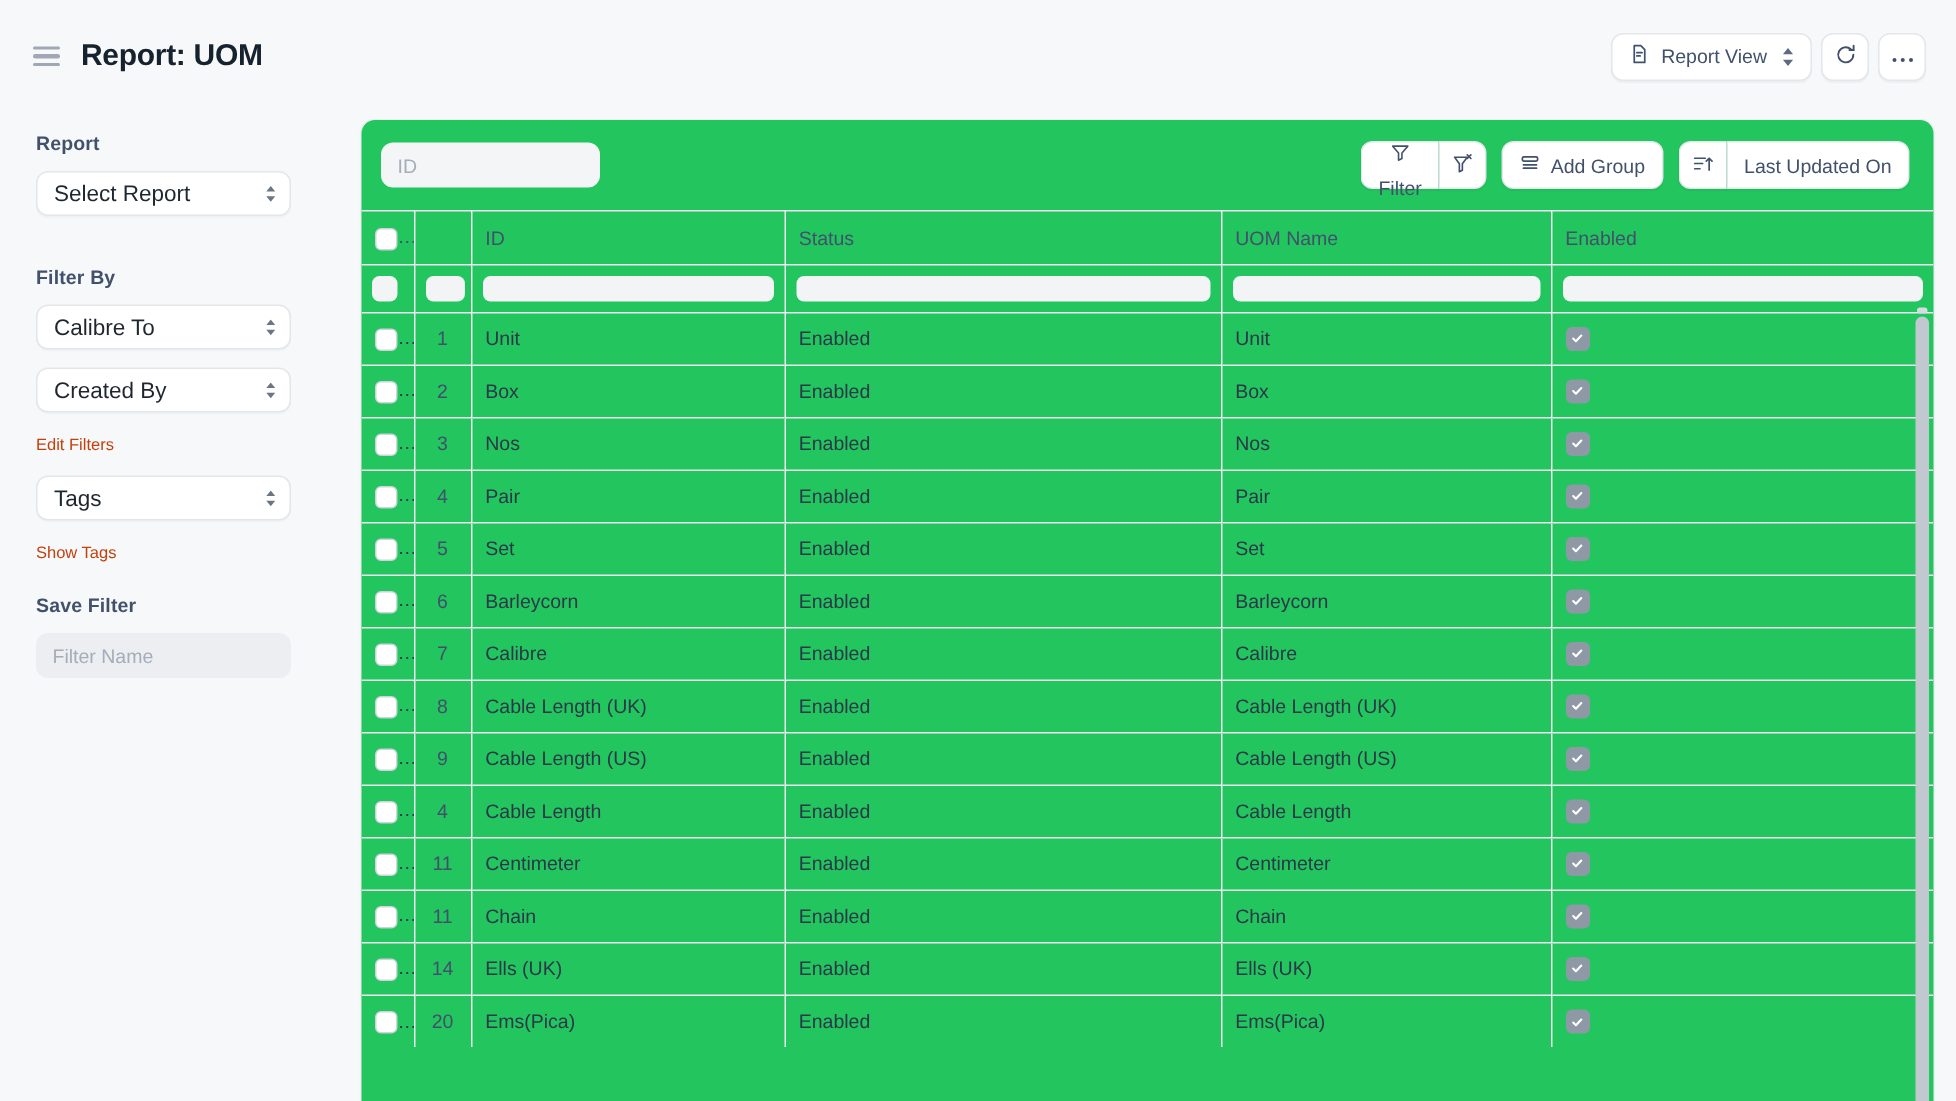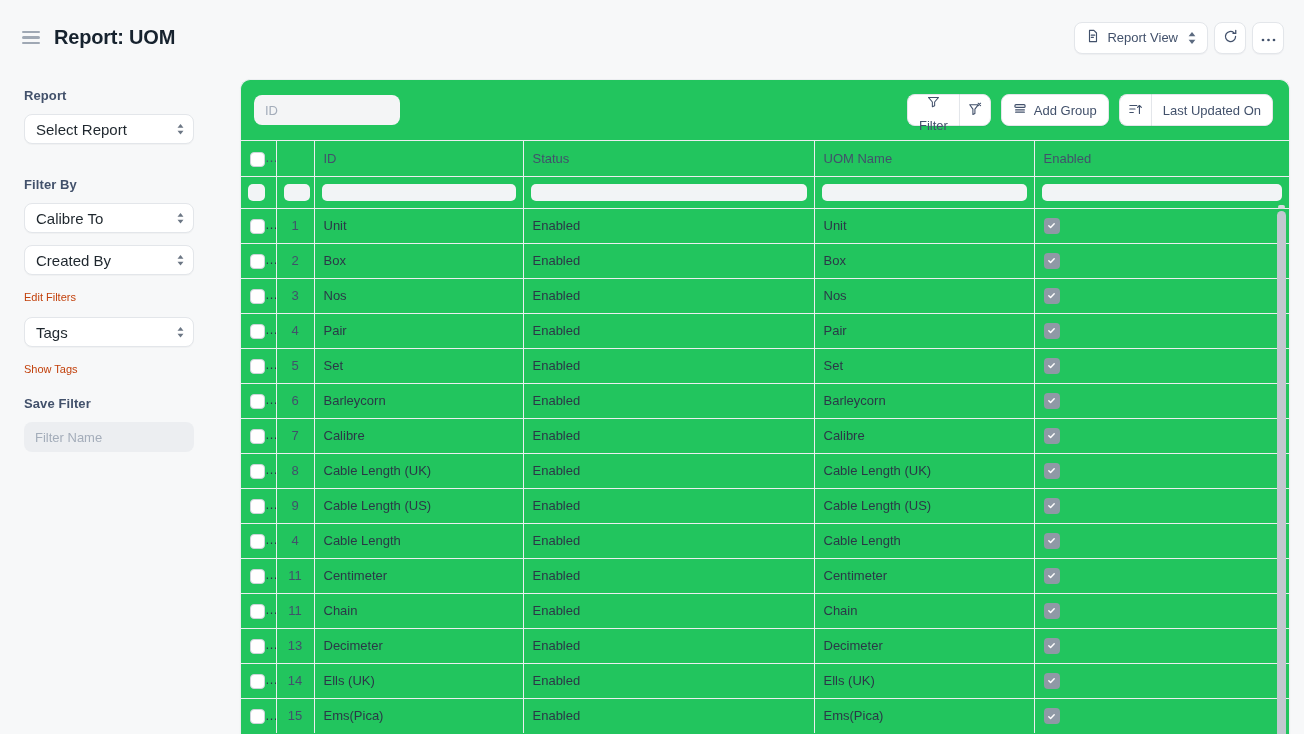--- a/index.html
+++ b/index.html
@@ -507,45 +507,33 @@
                 <td>Enabled</td>
                 <td>Chain</td>
                 <td><span class="cb-on">
                     <svg width="9" height="9" viewBox="0 0 12 12" fill="none" stroke="#fff" stroke-width="1.9" stroke-linecap="round" stroke-linejoin="round">
                       <path d="M2.4 6.3 4.8 8.6 9.6 3.6"></path>
                     </svg>
                   </span></td>
               </tr>
               <tr>
                 <td class="cb-cell"><span class="cb"></span><span class="cb-dot"></span></td>
-                <td class="idx">13</td>
-                <td>Decimeter</td>
-                <td>Enabled</td>
-                <td>Decimeter</td>
-                <td><span class="cb-on">
-                    <svg width="9" height="9" viewBox="0 0 12 12" fill="none" stroke="#fff" stroke-width="1.9" stroke-linecap="round" stroke-linejoin="round">
-                      <path d="M2.4 6.3 4.8 8.6 9.6 3.6"></path>
-                    </svg>
-                  </span></td>
-              </tr>
-              <tr>
-                <td class="cb-cell"><span class="cb"></span><span class="cb-dot"></span></td>
                 <td class="idx">14</td>
                 <td>Ells (UK)</td>
                 <td>Enabled</td>
                 <td>Ells (UK)</td>
                 <td><span class="cb-on">
                     <svg width="9" height="9" viewBox="0 0 12 12" fill="none" stroke="#fff" stroke-width="1.9" stroke-linecap="round" stroke-linejoin="round">
                       <path d="M2.4 6.3 4.8 8.6 9.6 3.6"></path>
                     </svg>
                   </span></td>
               </tr>
               <tr>
                 <td class="cb-cell"><span class="cb"></span><span class="cb-dot"></span></td>
-                <td class="idx">15</td>
+                <td class="idx">20</td>
                 <td>Ems(Pica)</td>
                 <td>Enabled</td>
                 <td>Ems(Pica)</td>
                 <td><span class="cb-on">
                     <svg width="9" height="9" viewBox="0 0 12 12" fill="none" stroke="#fff" stroke-width="1.9" stroke-linecap="round" stroke-linejoin="round">
                       <path d="M2.4 6.3 4.8 8.6 9.6 3.6"></path>
                     </svg>
                   </span></td>
               </tr>
             </tbody>

